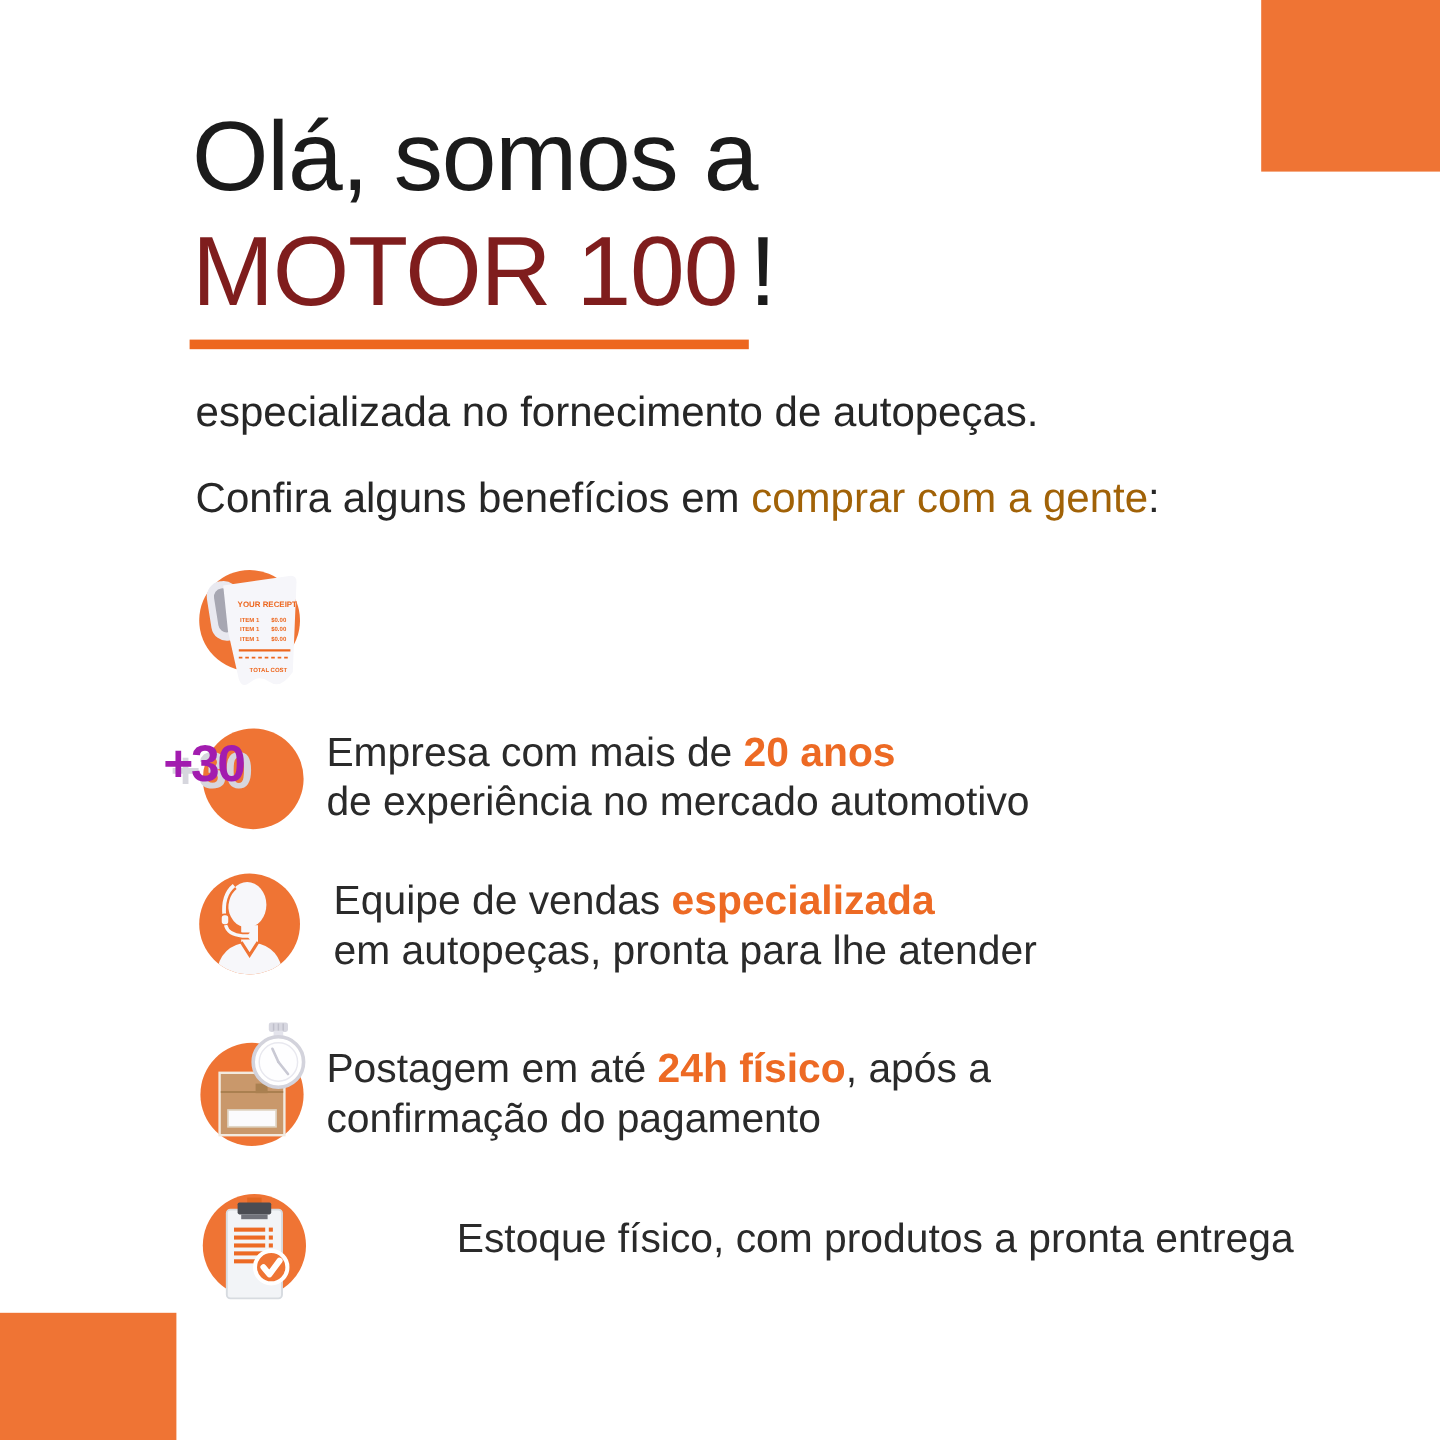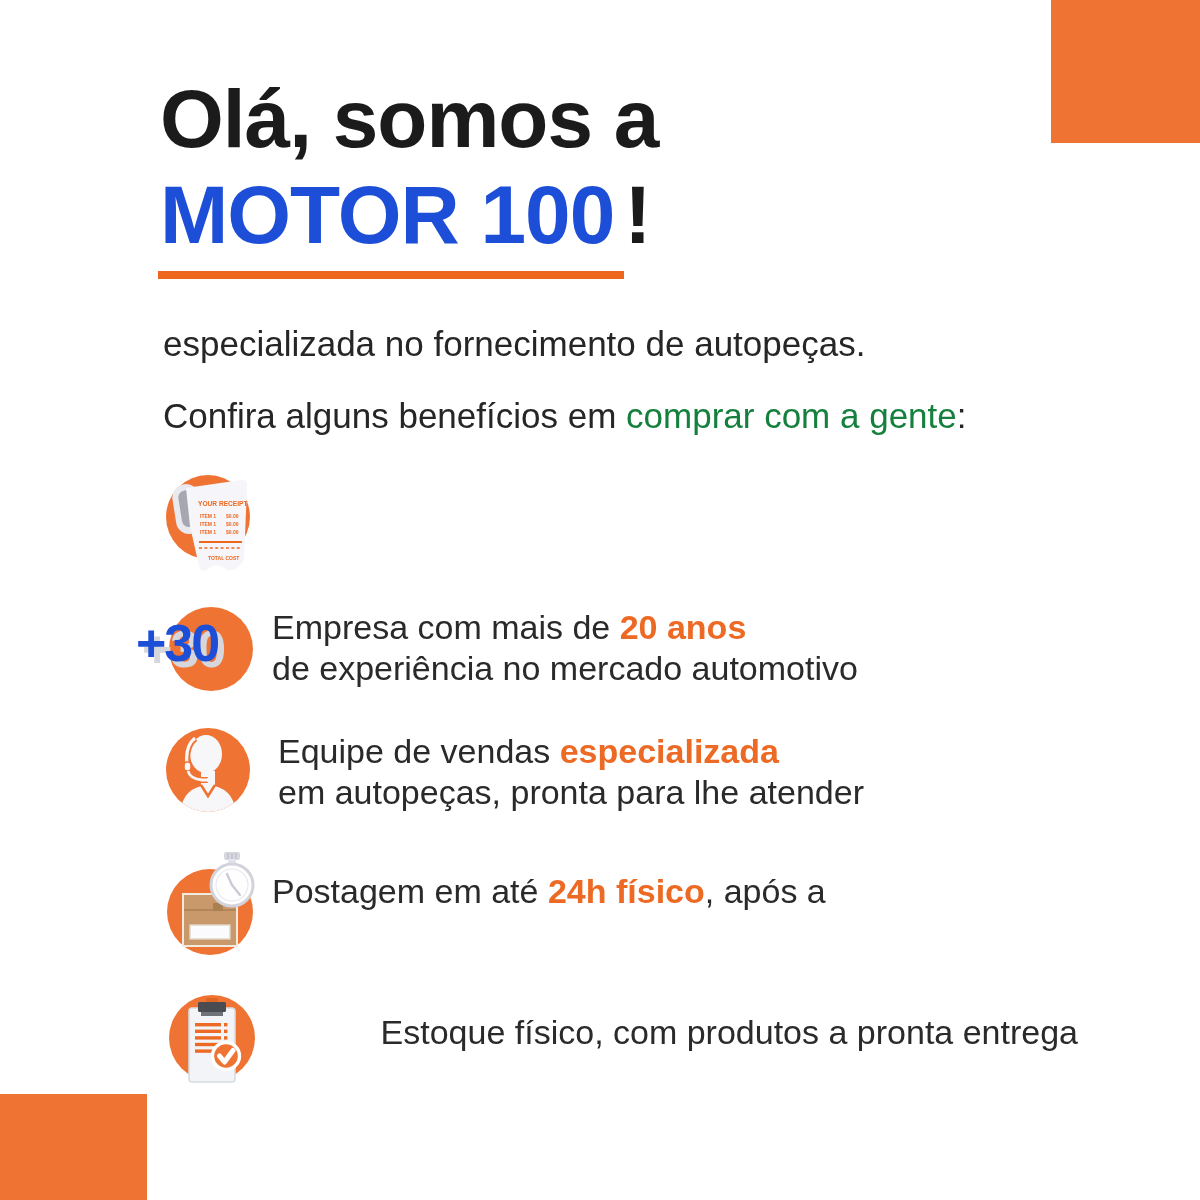--- a/index.html
+++ b/index.html
@@ -6,52 +6,52 @@
   .canvas{
     position:relative;width:1200px;height:1200px;background:#ffffff;overflow:hidden;
     font-family:"Liberation Sans", sans-serif;color:#232323;
   }
   
   .sq{position:absolute;background:#EF7434;}
   .sq.tr{left:1051px;top:0;width:149px;height:143px;}
   .sq.bl{left:0;top:1094px;width:147px;height:106px;}
 
   
-  .title{position:absolute;left:160px;top:72px;margin:0;font-weight:700;letter-spacing:-1px;}
+  .title{position:absolute;left:160px;top:84px;margin:0;font-weight:400;letter-spacing:-1px;}
   .title .line1{font-size:82px;line-height:94px;color:#1b1b1b;}
   .title .line2{font-size:82px;line-height:94px;margin-top:2px;}
-  .brand{color:#1d4ed8;display:inline-block;border-bottom:8px solid #ED671F;padding:0 10px 9px 2px;margin-left:-2px;}
+  .brand{color:#7f1d1d;display:inline-block;border-bottom:8px solid #ED671F;padding:0 10px 9px 2px;margin-left:-2px;}
   .exclaim{color:#1b1b1b;}
 
   
   .intro{position:absolute;left:163px;top:276px;margin:0;font-size:35px;line-height:45px;font-weight:400;color:#262626;}
   .lead{position:absolute;left:163px;top:393px;margin:0;font-size:35px;line-height:45px;color:#262626;}
-  .orange{color:#15803d;}
+  .orange{color:#a16207;}
   .obold{color:#ED6A24;font-weight:700;}
 
   
   .btxt{position:absolute;left:278px;width:800px;font-size:34px;line-height:41px;color:#2a2a2a;}
   .btxt.r1{top:486px;}
   .btxt.r2{top:607px;left:272px;}
   .btxt.r3{top:731px;}
   .btxt.r4{top:871px;left:272px;}
   .btxt.r5{top:1012px;text-align:right;}
 
   .icon{position:absolute;}
   .icon.r1{left:162px;top:472px;width:92px;height:112px;}
   .icon.r3{left:164px;top:726px;width:88px;height:88px;}
   .icon.r4{left:158px;top:846px;width:106px;height:112px;}
   .icon.r5{left:166px;top:990px;width:92px;height:102px;}
 
   
   .plus30{position:absolute;left:136px;top:603px;width:130px;height:95px;}
   .plus30 .circle{position:absolute;left:33px;top:4px;width:84px;height:84px;border-radius:50%;background:#EF7434;}
   .plus30 .label{
-    position:absolute;left:0;top:10px;font-size:52px;font-weight:800;letter-spacing:-2px;
-    color:#1d4ed8;text-shadow:6px 6px 0 #D6D6DD;
+    position:absolute;left:0;top:10px;font-size:43px;font-weight:800;letter-spacing:-2px;
+    color:#a21caf;text-shadow:6px 6px 0 #D6D6DD;
   }
   svg{display:block;}
   svg text{font-family:"Liberation Sans", sans-serif;}
 </style>
 </head>
 <body>
 
 <div class="canvas">
 
   <div class="sq tr"></div>
@@ -135,20 +135,21 @@
     <line x1="74" y1="7" x2="74" y2="13" stroke="#BFBFCA" stroke-width="1.2"></line>
     <line x1="78" y1="7" x2="78" y2="13" stroke="#BFBFCA" stroke-width="1.2"></line>
     <rect x="70" y="13" width="8" height="6" fill="#E4E4EC"></rect>
     <circle cx="74" cy="39" r="21" fill="#FFFFFF" stroke="#D3D3DC" stroke-width="3"></circle>
     <circle cx="74" cy="39" r="16" fill="#FEFEFF" stroke="#E8E8EF" stroke-width="1.2"></circle>
     <line x1="74" y1="39" x2="69" y2="28" stroke="#C9C9D4" stroke-width="2.2" stroke-linecap="round"></line>
     <line x1="74" y1="39" x2="82" y2="49" stroke="#C9C9D4" stroke-width="2.2" stroke-linecap="round"></line>
   </svg>
   <div class="btxt r4">
     <span>Postagem em até </span><span class="obold">24h físico</span><span>, após a</span><br>
+    <span>confirmação do pagamento</span>
   </div>
 
   <svg class="icon r5" viewBox="0 0 92 102" aria-hidden="true">
     <circle cx="46" cy="48" r="43" fill="#EF7434"></circle>
     <rect x="23" y="18" width="46" height="74" rx="3" fill="#F2F4F7" stroke="#D7DBE0" stroke-width="1.6"></rect>
     <rect x="40" y="8" width="12" height="8" fill="#E06722"></rect>
     <rect x="32" y="12" width="28" height="10" rx="1.5" fill="#4A4C52"></rect>
     <rect x="35" y="22" width="22" height="4" fill="#70727A"></rect>
     <g fill="#ED6A24">
       <rect x="29" y="33" width="26" height="3.4"></rect>

